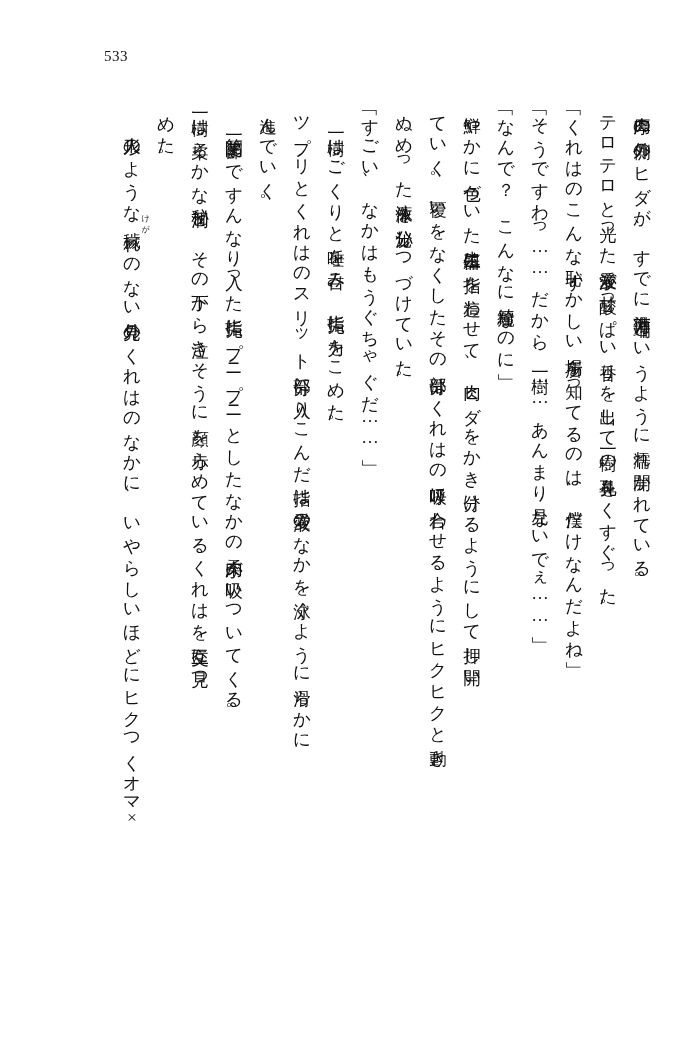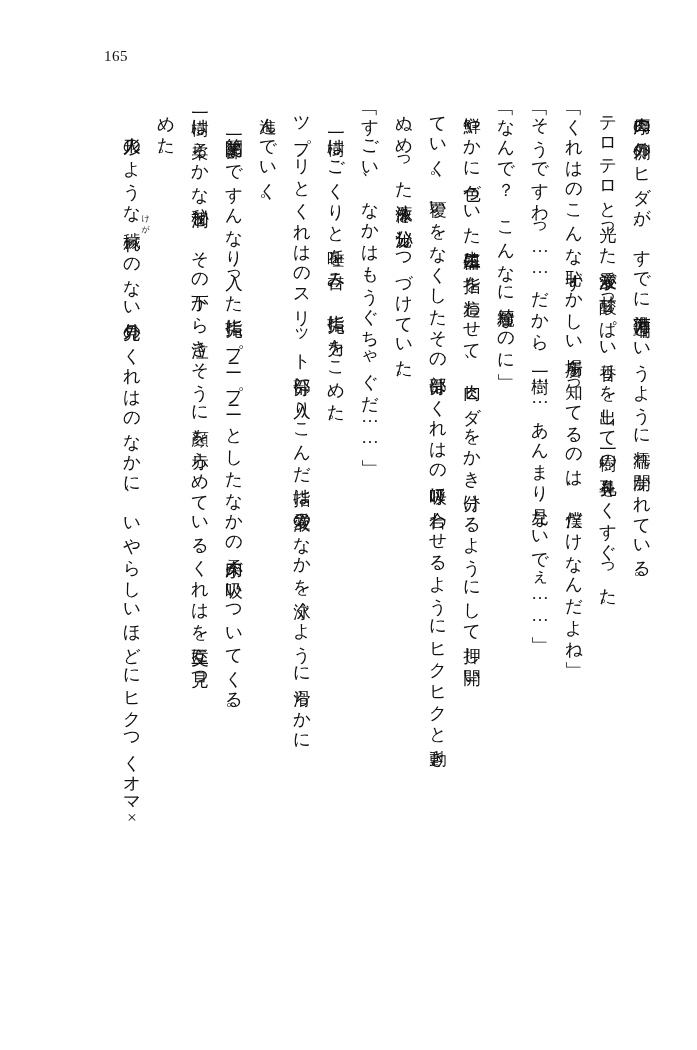--- a/index.html
+++ b/index.html
@@ -57,21 +57,21 @@
   rt {
     font-size: 8px;
     letter-spacing: 0px;
   }
 </style>
 </head>
 <body>
 
 <div class="page">
 
-  <div class="page-number">165</div>
+  <div class="page-number">533</div>
 
   <div class="text-block">
     <div class="line">肉厚の外側のヒダが、すでに準備万端というように濡れ開かれている。</div>
     <div class="line">テロテロと光った愛液が甘酸っぱい香りを出して一樹の鼻孔をくすぐった。</div>
     <div class="line">「くれはのこんな恥ずかしい場所を知ってるのは、僕だけなんだよね」</div>
     <div class="line">「そうですわっ……だから、一樹……あんまり見ないでぇ……」</div>
     <div class="line">「なんで？　こんなに綺麗なのに」</div>
     <div class="line">鮮やかに色づいた生殖器に指を這わせて、肉ヒダをかき分けるようにして押し開い</div>
     <div class="line">ていく。覆いをなくしたその部分はくれはの呼吸に合わせるようにヒクヒクと動き、</div>
     <div class="line">ぬめった液体を分泌しつづけていた。</div>

